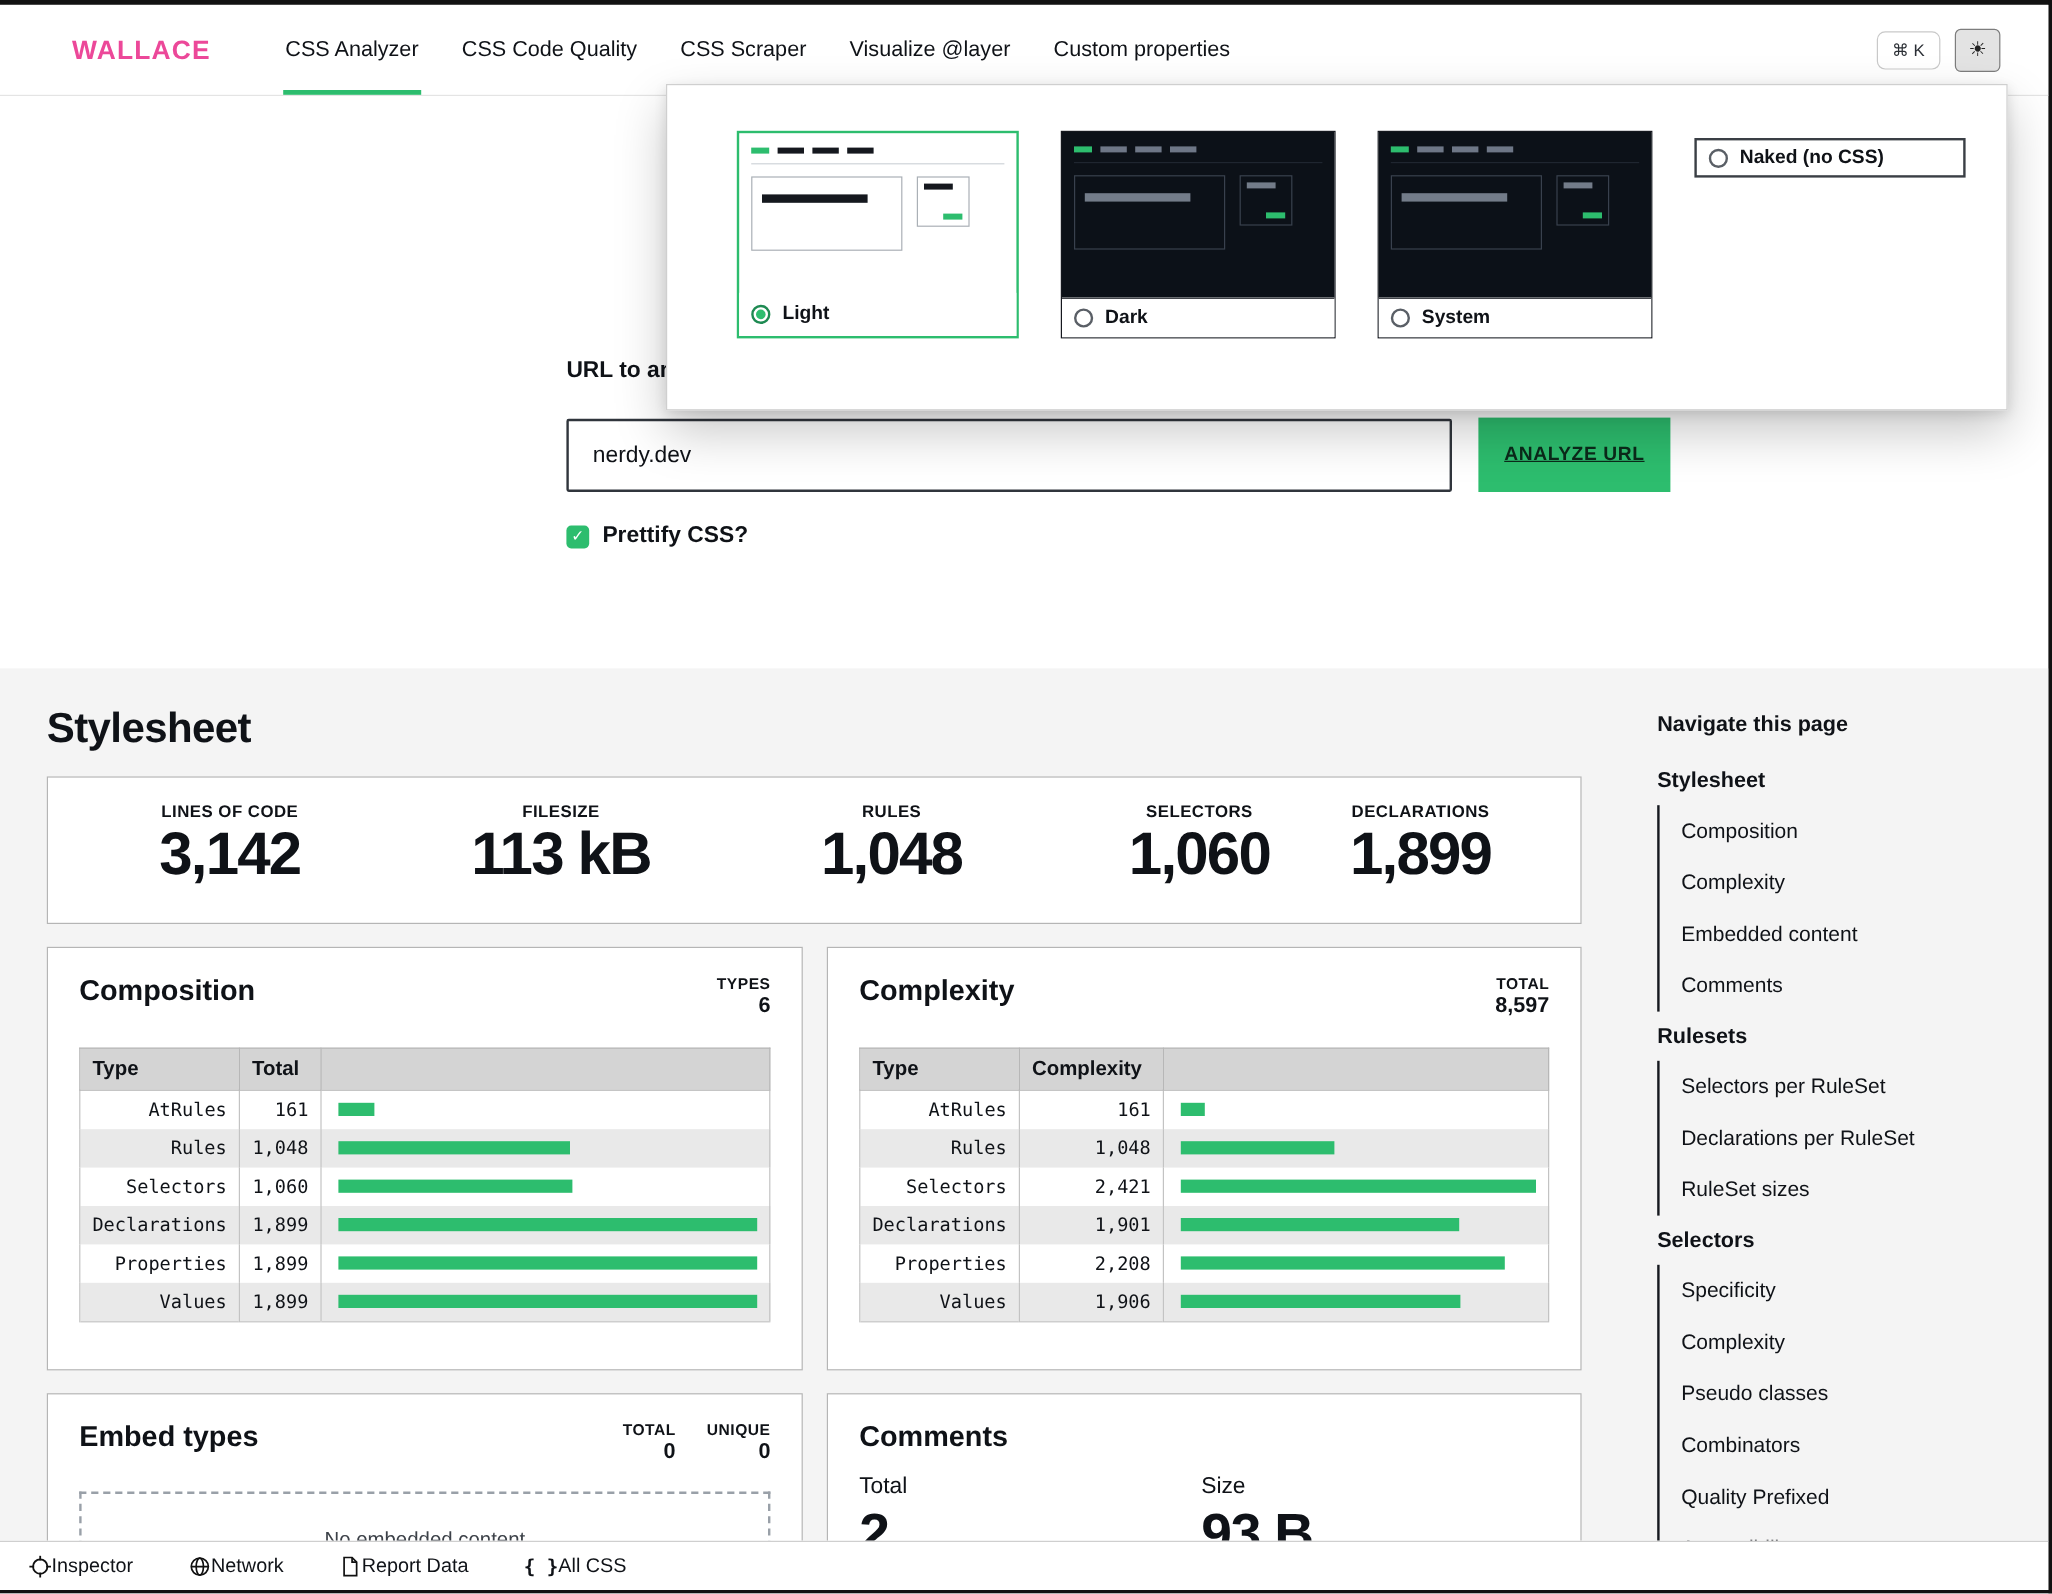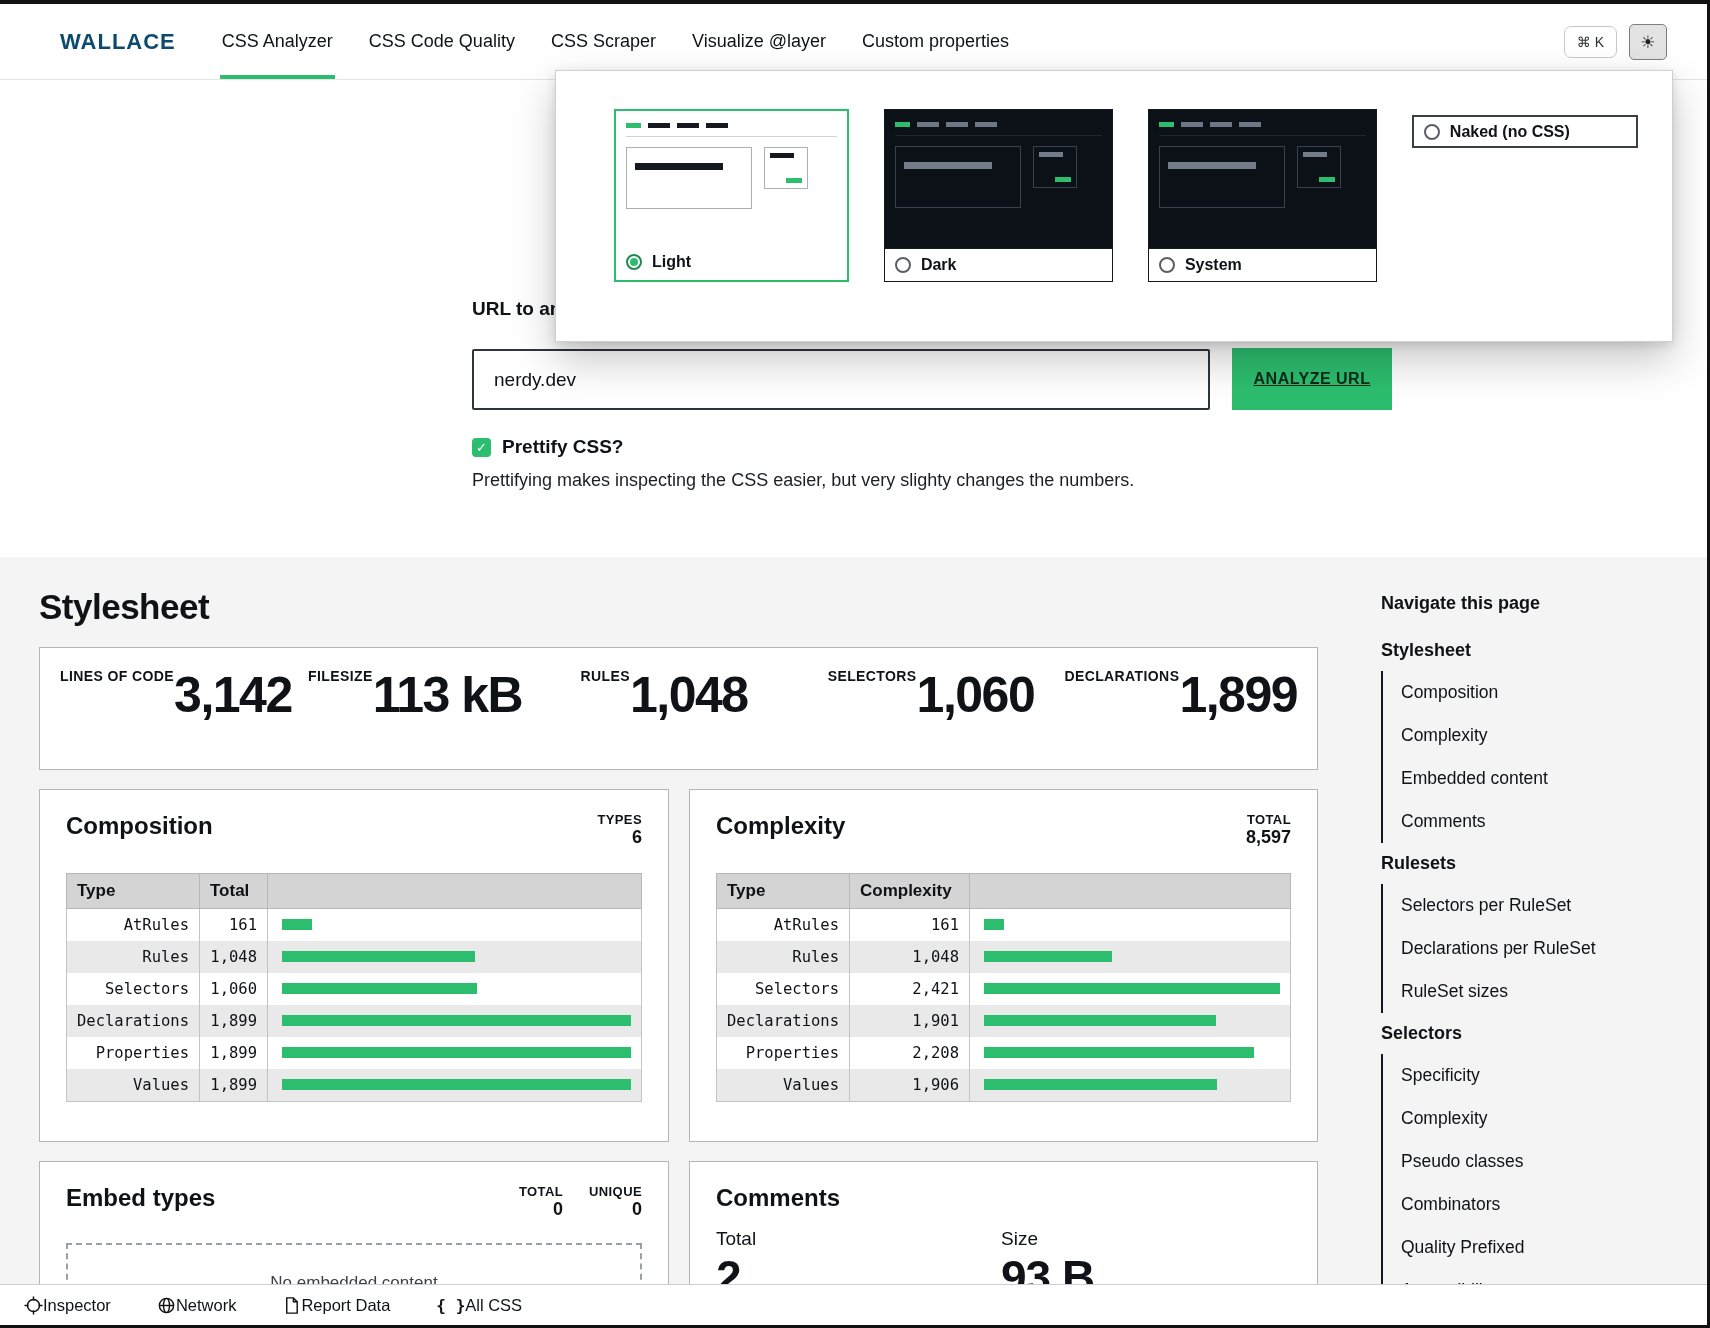--- a/index.html
+++ b/index.html
@@ -18,21 +18,21 @@
     background: #fff;
     overflow: hidden;
   }
 
   
   .header {
     position: absolute; top:0; left:0; right:0; height:76px;
     background:#fff; border-bottom:1px solid #e4e4e4;
     display:flex; align-items:center; padding:0 40px 0 60px; z-index:10;
   }
-  .logo { font-size:22px; font-weight:bold; letter-spacing:1px; color:#0c4a6e; margin-right:28px; cursor:pointer; }
+  .logo { font-size:22px; font-weight:bold; letter-spacing:1px; color:#ec4899; margin-right:44px; cursor:pointer; }
   .nav { display:flex; height:100%; }
   .nav-item {
     position:relative; display:flex; align-items:center; height:100%;
     padding:0 18px; font-size:18px; color:#0f1217; cursor:pointer; white-space:nowrap;
   }
   .nav-item.active::after {
     content:""; position:absolute; left:16px; right:16px; bottom:0; height:4px; background:#2dbd6e;
   }
   .header-right { margin-left:auto; display:flex; align-items:center; gap:12px; }
   .kbd-btn {
@@ -118,21 +118,21 @@
   
   .main {
     position:absolute; left:0; right:0; top:553px; bottom:41px;
     background:#f4f4f4; overflow:hidden;
   }
   .report-title { position:absolute; left:39px; top:30px; font-size:35px; font-weight:bold; letter-spacing:-.5px; }
   .stats-card {
     position:absolute; left:39px; top:90px; width:1279px; height:123px;
     background:#fff; border:1px solid #b5b5b5; display:flex; padding:20px 20px;
   }
-  .stat { display:flex; flex-direction:row; }
+  .stat { display:flex; flex-direction:column;align-items:center; }
   .stat:nth-child(1){ width:263px; } .stat:nth-child(2){ width:289px; }
   .stat:nth-child(3){ width:262px; } .stat:nth-child(4){ width:251px; }
   .stat-label { font-size:14px; font-weight:bold; letter-spacing:.4px; }
   .stat-value { font-size:50px; font-weight:bold; letter-spacing:-1.5px; line-height:1.1; }
 
   .card { position:absolute; background:#fff; border:1px solid #b5b5b5; padding:22px 26px; }
   .card-composition { left:39px; top:232px; width:630px; height:353px; }
   .card-complexity { left:689px; top:232px; width:629px; height:353px; }
   .card-embed { left:39px; top:604px; width:630px; height:310px; }
   .card-comments { left:689px; top:604px; width:629px; height:310px; }
@@ -277,21 +277,20 @@
     </div>
   </div>
 
   <div class="url-label">URL to analyze</div>
   <input class="url-input" type="text" value="nerdy.dev" style="">
   <button class="analyze-btn">ANALYZE URL</button>
   <div class="prettify-row">
     <span class="checkbox"></span>
     <span class="prettify-label">Prettify CSS?</span>
   </div>
-  <div class="prettify-note">Prettifying makes inspecting the CSS easier, but very slighty changes the numbers.</div>
 
   <div class="main">
     <h1 class="report-title">Stylesheet</h1>
 
     <div class="stats-card">
       <div class="stat">
         <span class="stat-label">LINES OF CODE</span>
         <span class="stat-value">3,142</span>
       </div>
       <div class="stat">

